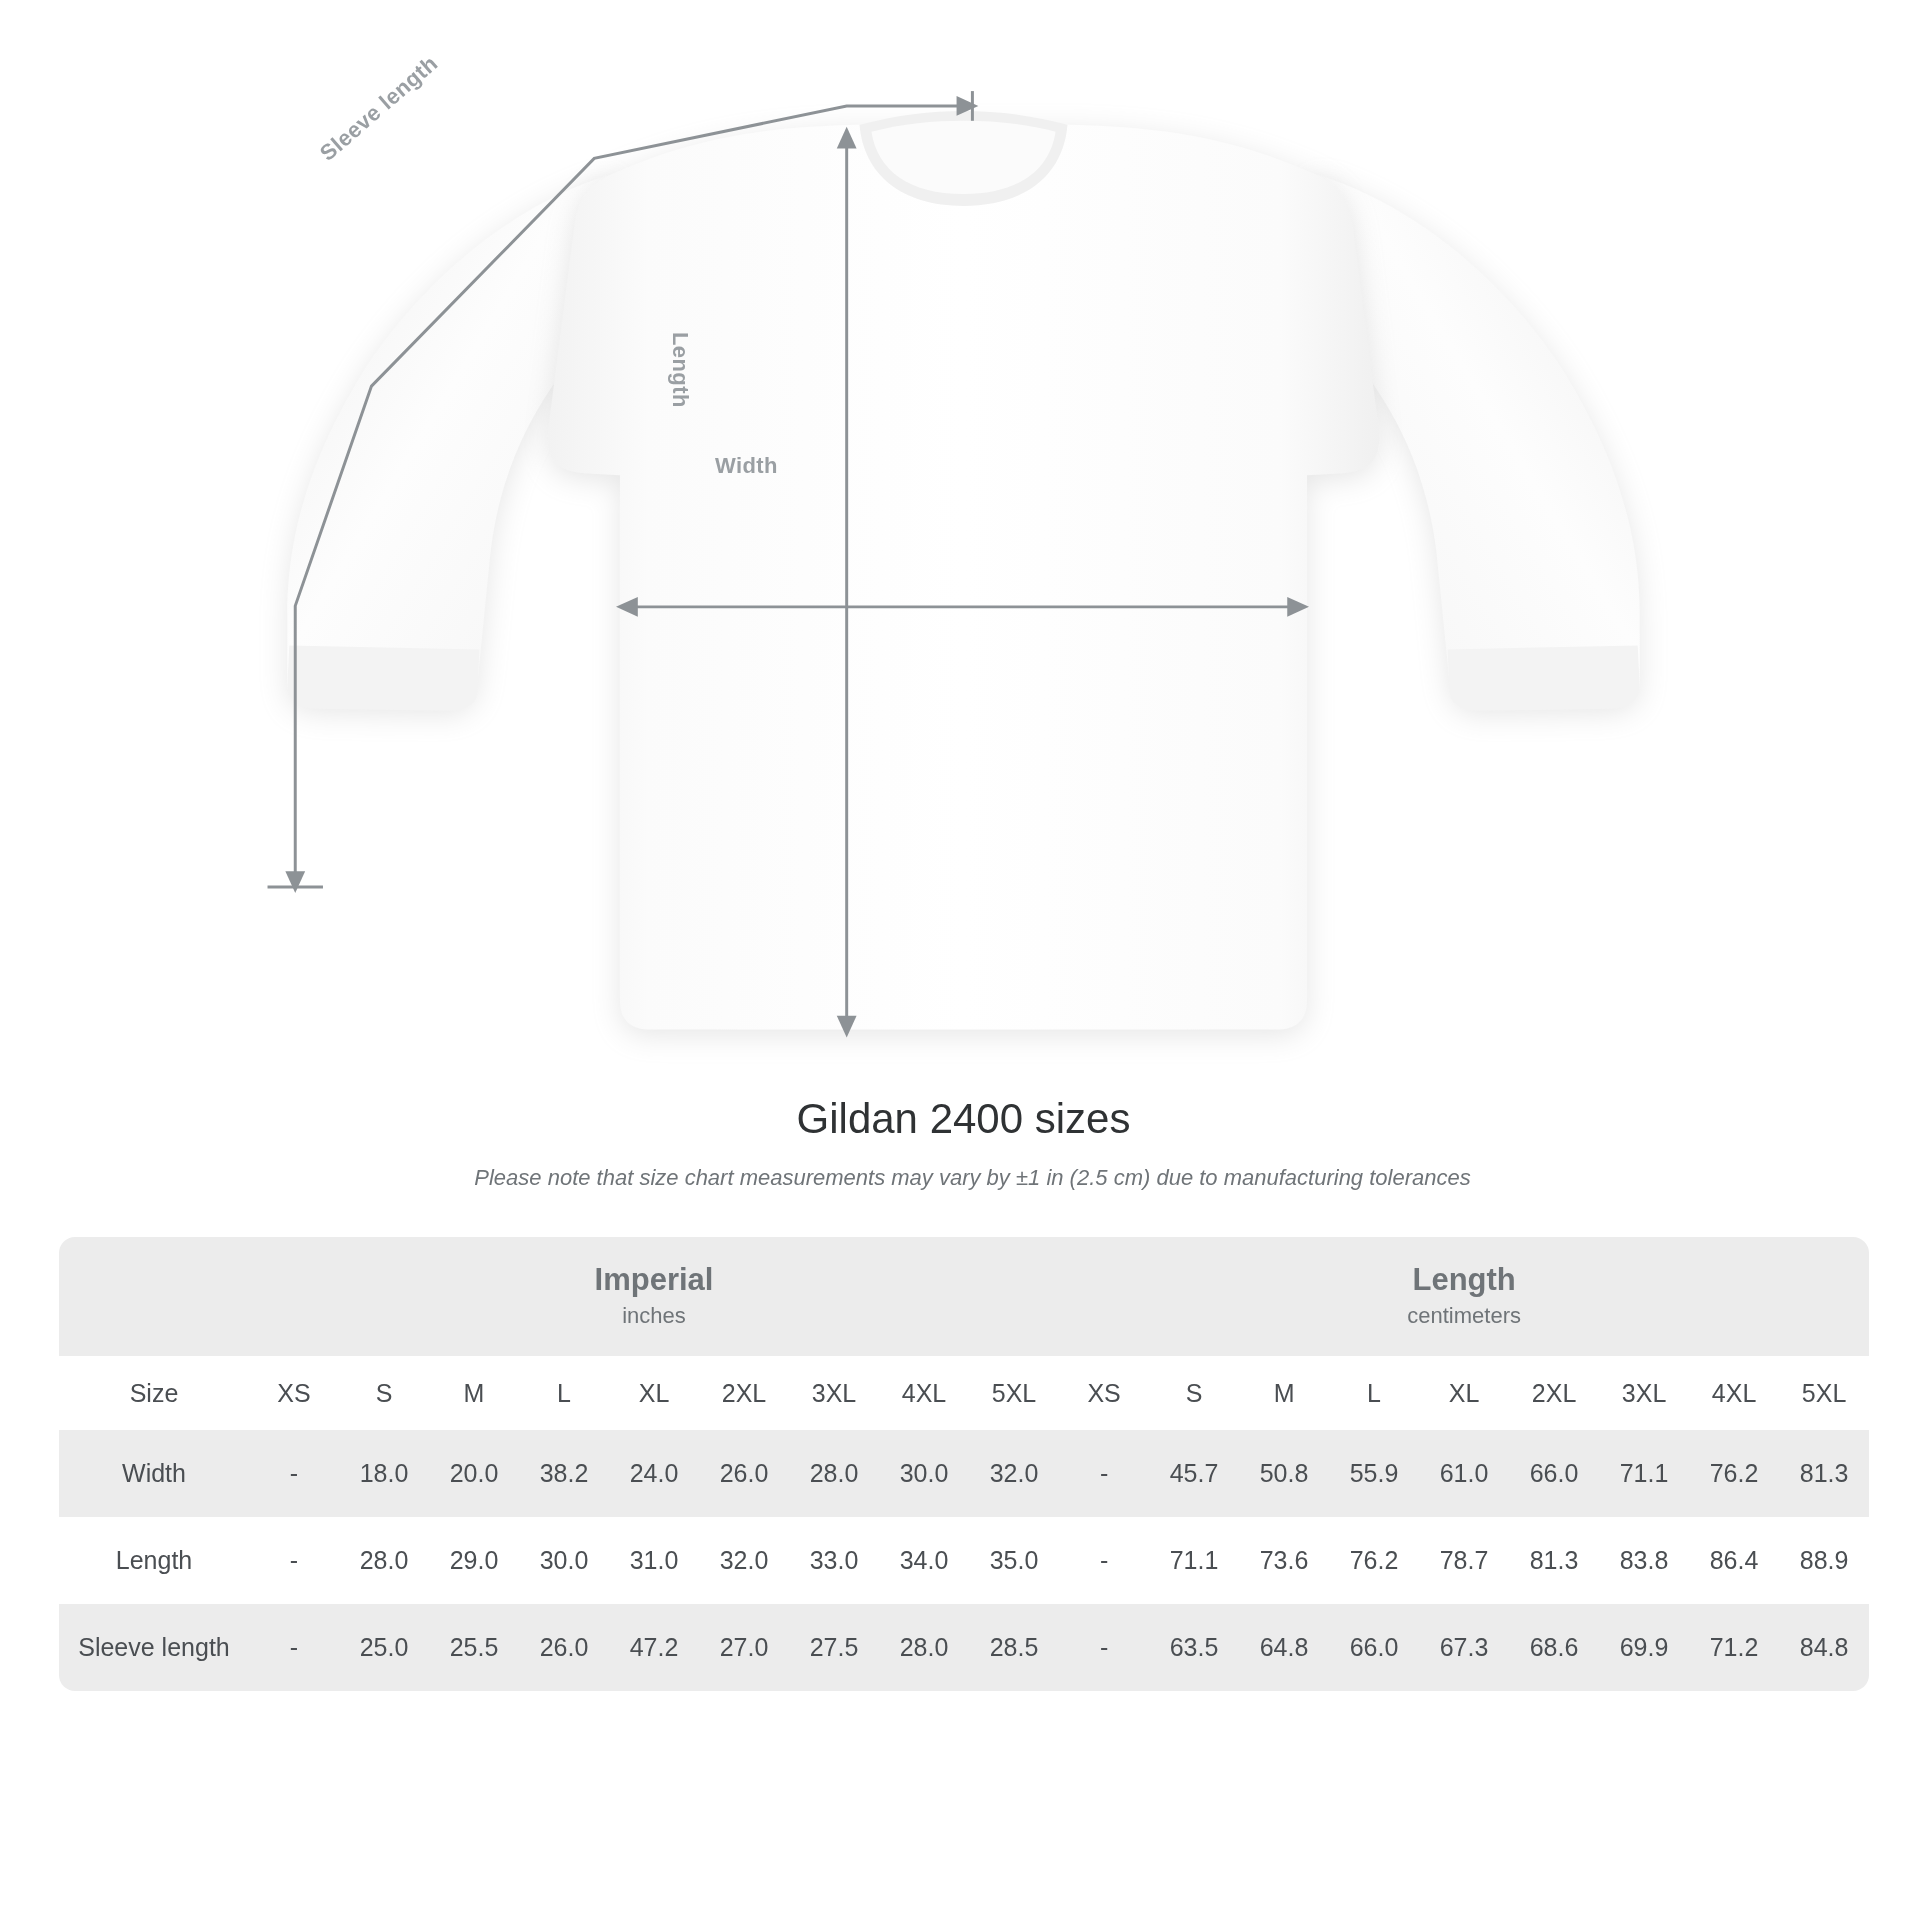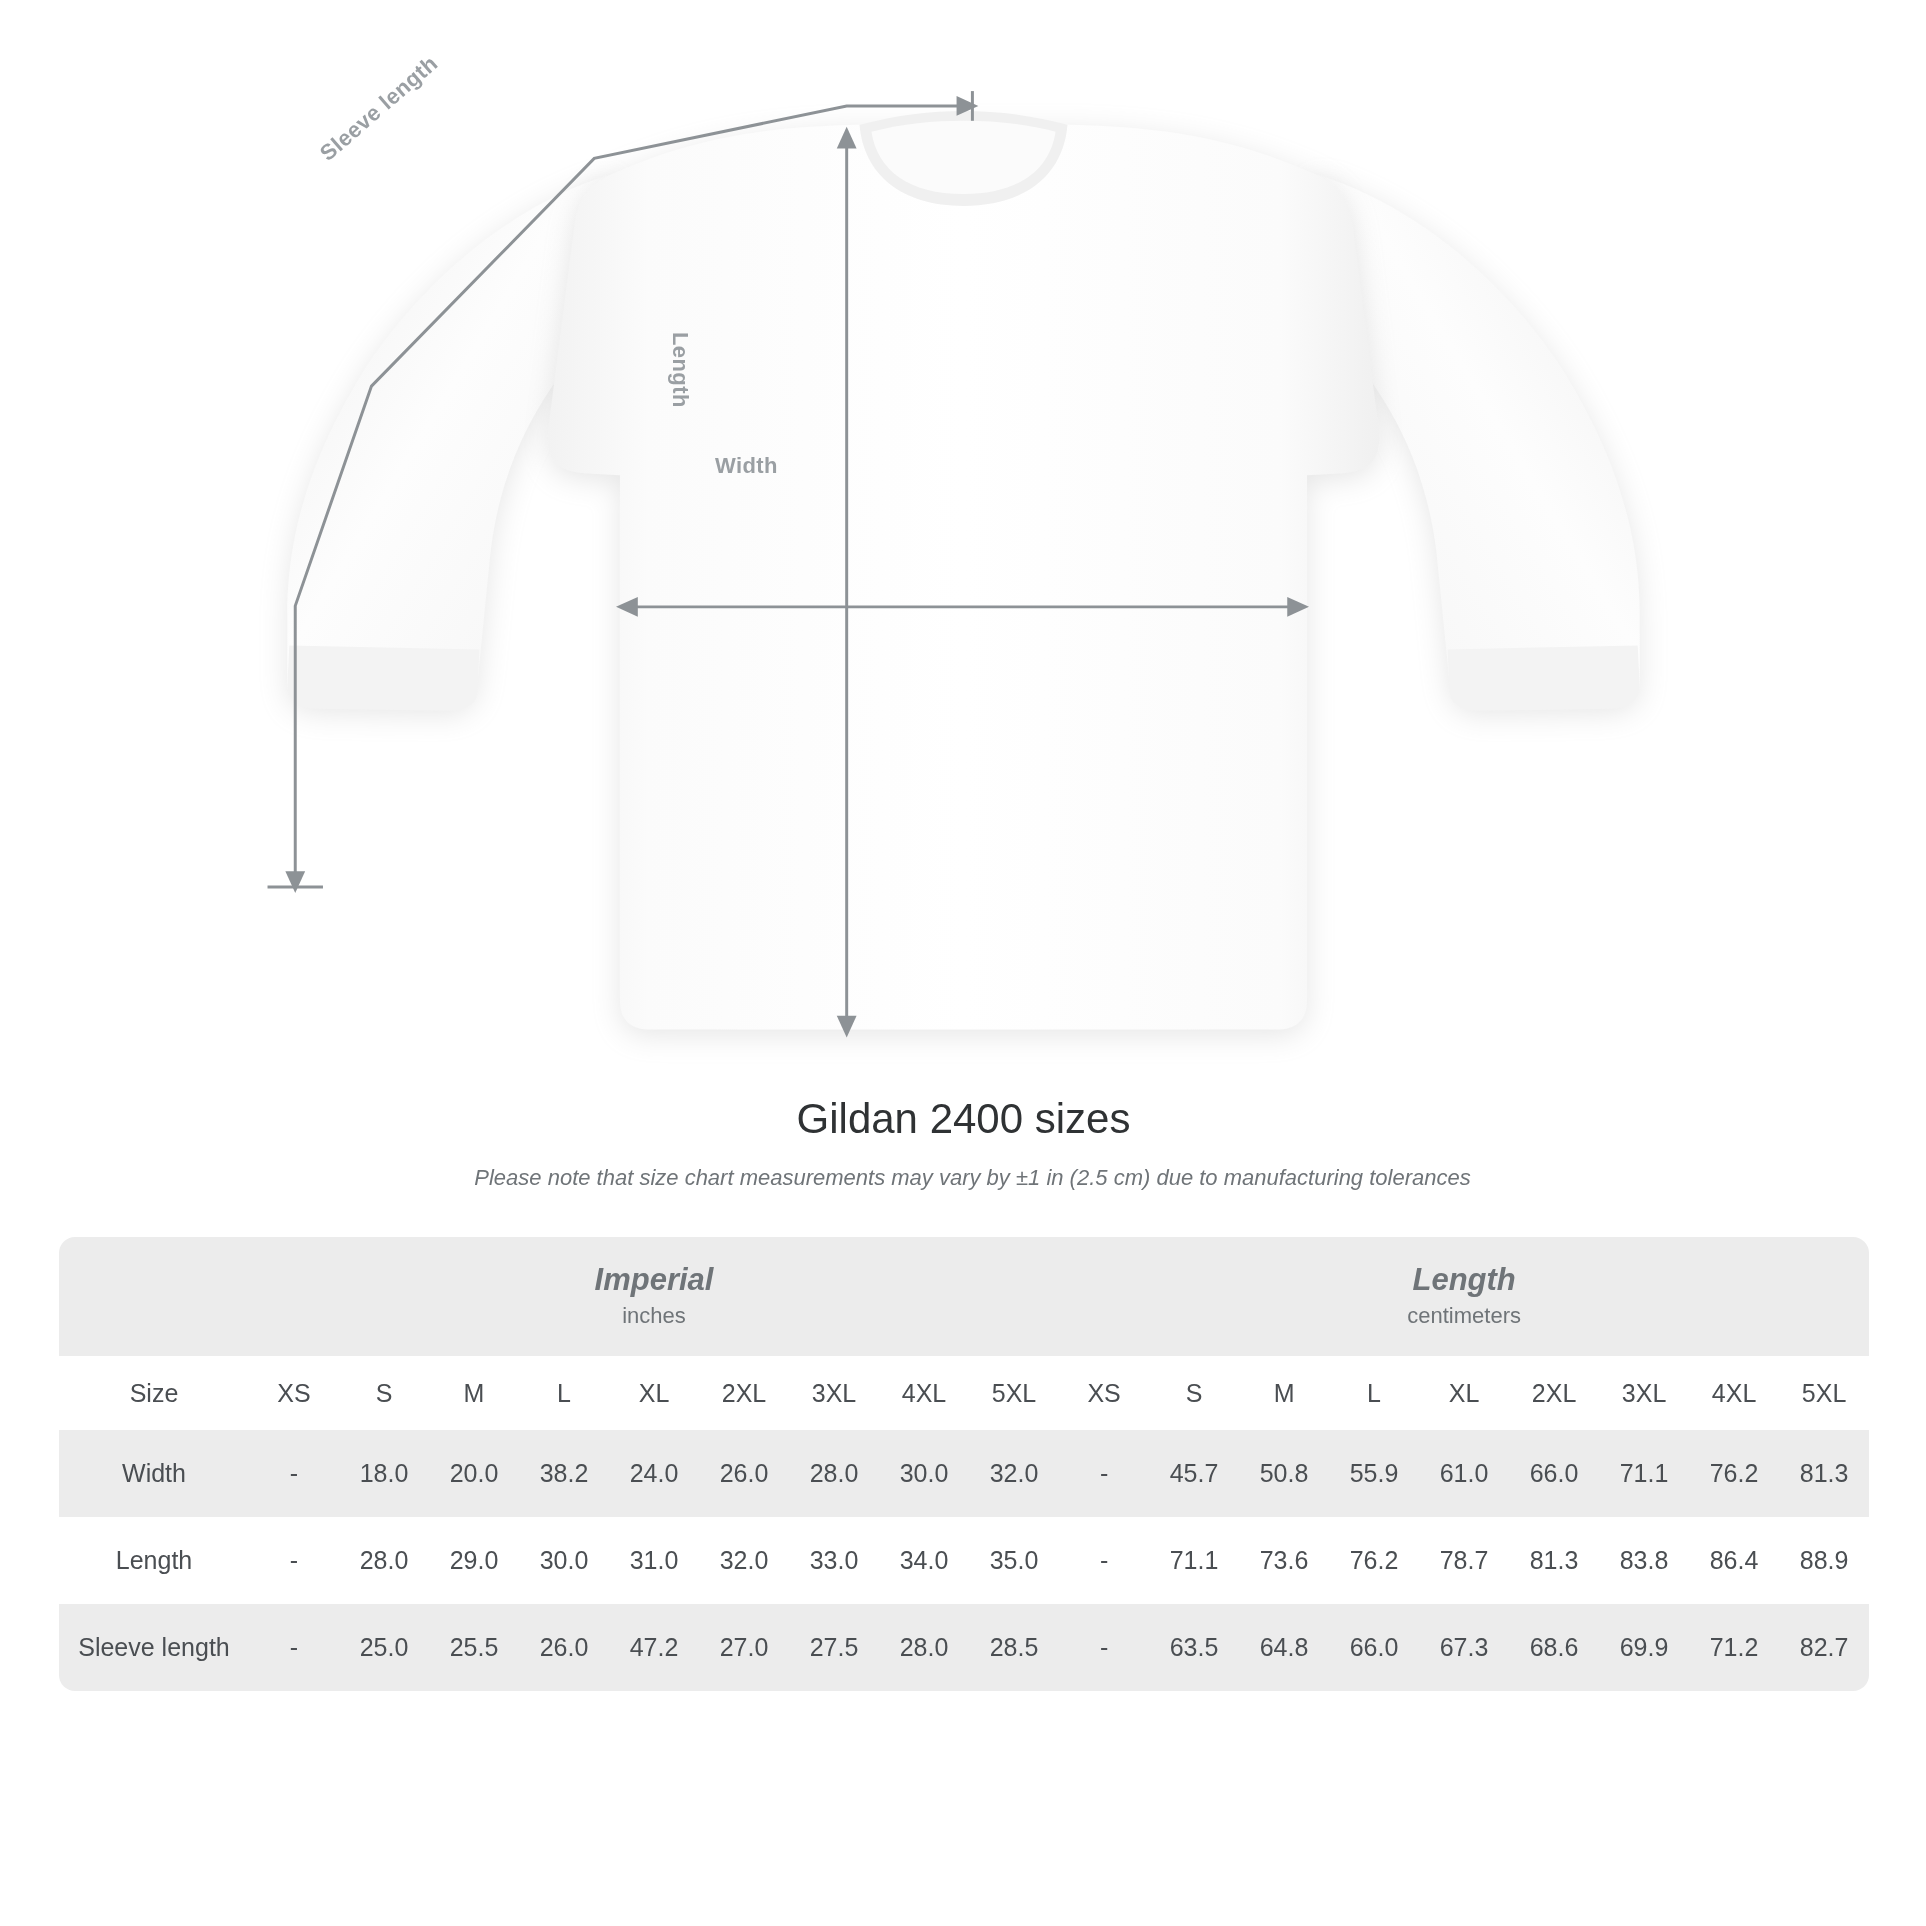--- a/index.html
+++ b/index.html
@@ -98,21 +98,20 @@
   }
   .unit-row td:first-child {
     border-top-left-radius: 16px;
   }
   .unit-row td:last-child {
     border-top-right-radius: 16px;
   }
   .unit-title {
     font-size: 31px;
     font-weight: bold;
-    font-style: italic;
     color: #6f7478;
     line-height: 1.25;
   }
   .unit-sub {
     font-size: 22px;
     color: #6f7478;
     line-height: 1.5;
   }
   .header-row td {
     background: #ffffff;
@@ -346,20 +345,20 @@
           <td>28.0</td>
           <td>28.5</td>
           <td>-</td>
           <td>63.5</td>
           <td>64.8</td>
           <td>66.0</td>
           <td>67.3</td>
           <td>68.6</td>
           <td>69.9</td>
           <td>71.2</td>
-          <td>82.7</td>
+          <td>84.8</td>
         </tr>
       </tbody>
     </table>
   </div>
 
 </div>
 
 
 </body></html>

